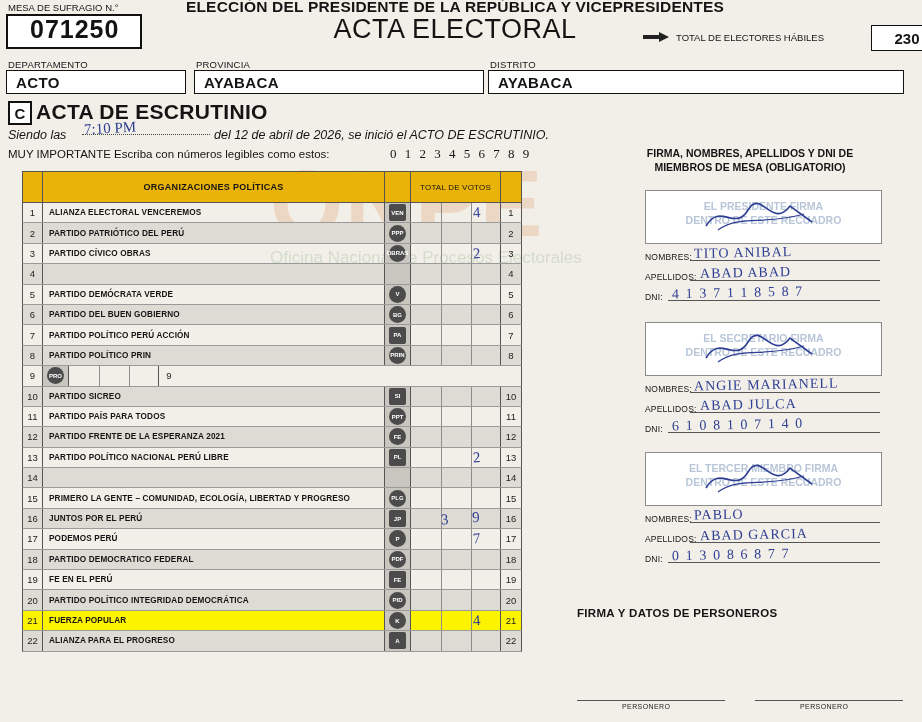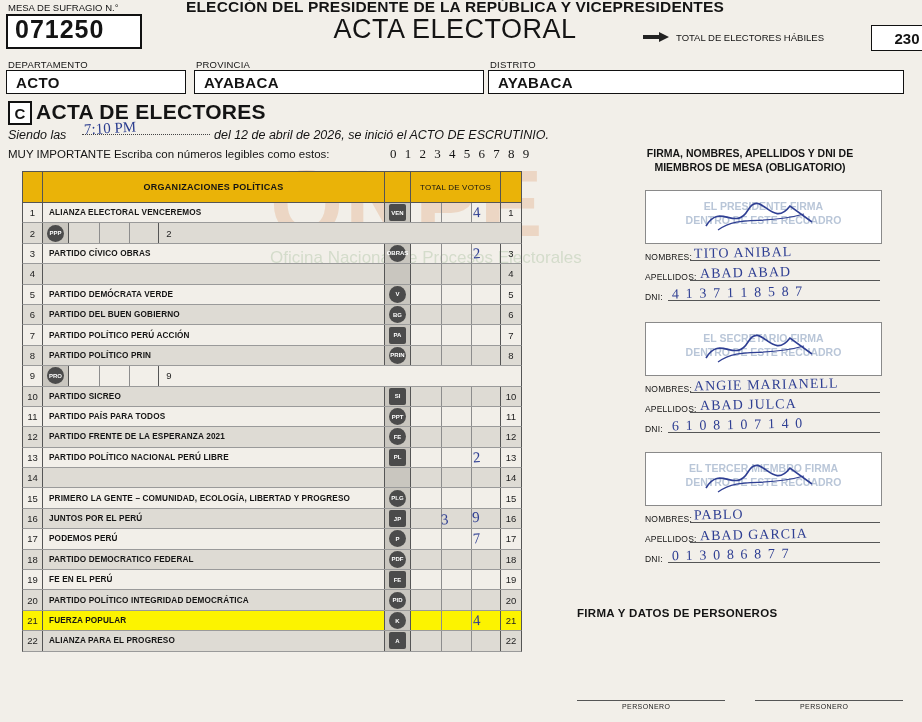--- a/index.html
+++ b/index.html
@@ -30,21 +30,21 @@
     position:absolute;left:155px;top:14px;width:600px;text-align:center;
     font-size:27px;font-weight:normal;letter-spacing:.5px;
   }
   .mesa-lbl{position:absolute;left:8px;top:2px;font-size:9.5px;}
   .mesa-box{
     position:absolute;left:6px;top:14px;width:132px;height:31px;
     border:2px solid #111;background:#fff;
   }
   .mesa-num{
     position:absolute;left:6px;top:14px;width:132px;height:31px;
-    display:flex;align-items:center;padding-left:9px;
+    display:flex;align-items:center;padding-left:24px;
     font-size:25px;font-weight:bold;letter-spacing:1px;box-sizing:border-box;
   }
   .arrow{
     position:absolute;left:643px;top:32px;width:26px;height:10px;
   }
   .tot-elect{position:absolute;left:676px;top:32px;font-size:9.5px;}
   .tot-box{
     position:absolute;left:833px;top:25px;width:70px;height:24px;
     border:1.5px solid #111;background:#fff;display:flex;align-items:center;justify-content:center;
     font-size:15px;font-weight:bold;margin-left:38px;
@@ -180,21 +180,21 @@
   <div class="fl" style="left:8px;top:59px;">DEPARTAMENTO</div>
   <div class="fbox" style="left:6px;top:70px;width:180px;">ACTO</div>
 
   <div class="fl" style="left:196px;top:59px;">PROVINCIA</div>
   <div class="fbox" style="left:194px;top:70px;width:290px;">AYABACA</div>
 
   <div class="fl" style="left:490px;top:59px;">DISTRITO</div>
   <div class="fbox" style="left:488px;top:70px;width:416px;">AYABACA</div>
 
   <div class="cbox">C</div>
-  <div class="ctitle">ACTA DE ELECTORES</div>
+  <div class="ctitle">ACTA DE ESCRUTINIO</div>
 
   <div class="siendo">Siendo las</div>
   <div class="hand-hour">7:10 PM</div>
   <div class="dots"></div>
   <div class="siendo2">del 12 de abril de 2026, se inició el ACTO DE ESCRUTINIO.</div>
 
   <div class="muyimp">
     <b>MUY IMPORTANTE</b>
     <span>Escriba con números legibles como estos:</span>
   </div>
@@ -217,20 +217,21 @@
           </div>
           <div class="c-tot">
             <span class="divider"></span>
             <span class="divider2"></span>
             <span class="votes">4</span>
           </div>
           <div class="c-num2">1</div>
         </div>
         <div class="row alt">
           <div class="c-num">2</div>
+          <div class="c-org">PARTIDO PATRIÓTICO DEL PERÚ</div>
           <div class="c-sym">
             <span class="sym ">PPP</span>
           </div>
           <div class="c-tot">
             <span class="divider"></span>
             <span class="divider2"></span>
             <span class="votes"></span>
           </div>
           <div class="c-num2">2</div>
         </div>

